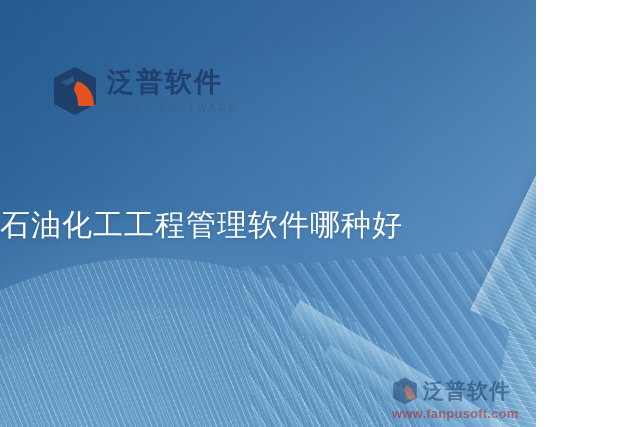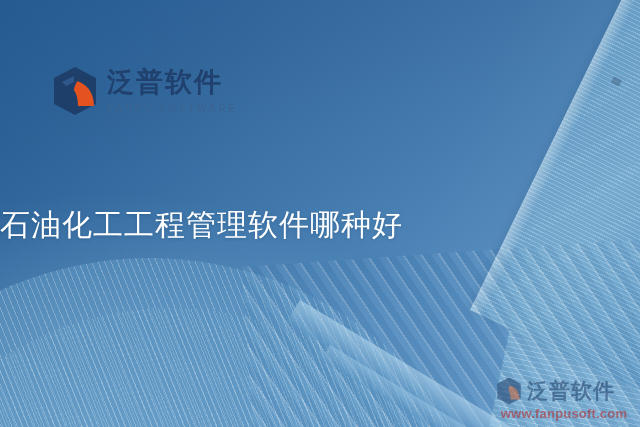--- a/index.html
+++ b/index.html
@@ -2,21 +2,21 @@
 <html><head>
 <meta charset="utf-8">
 <style>
   html, body {
     margin: 0;
     padding: 0;
     background: #ffffff;
   }
   #stage {
     position: relative;
-    width: 640px;
+    width: 536px;
     height: 427px;
     overflow: hidden;
     font-family: "Liberation Sans", sans-serif;
     background: linear-gradient(160deg, #2c6096 0%, #36699e 22%, #4077ab 45%, #4d84b8 70%, #5b90c3 100%);
   }
 
   
   .sky-warm {
     position: absolute;
     inset: 0;
@@ -250,21 +250,20 @@
     letter-spacing: 1px;
     white-space: nowrap;
   }
   .wm-url {
     margin-top: 1px;
     font-size: 13px;
     font-weight: 700;
     color: #b22222;
     letter-spacing: 0.2px;
     white-space: nowrap;
-    text-align: center;
   }
 </style>
 </head>
 <body>
 
 <div id="stage">
 
   <div class="sky-warm"></div>
   <div class="sky-glow"></div>
 

